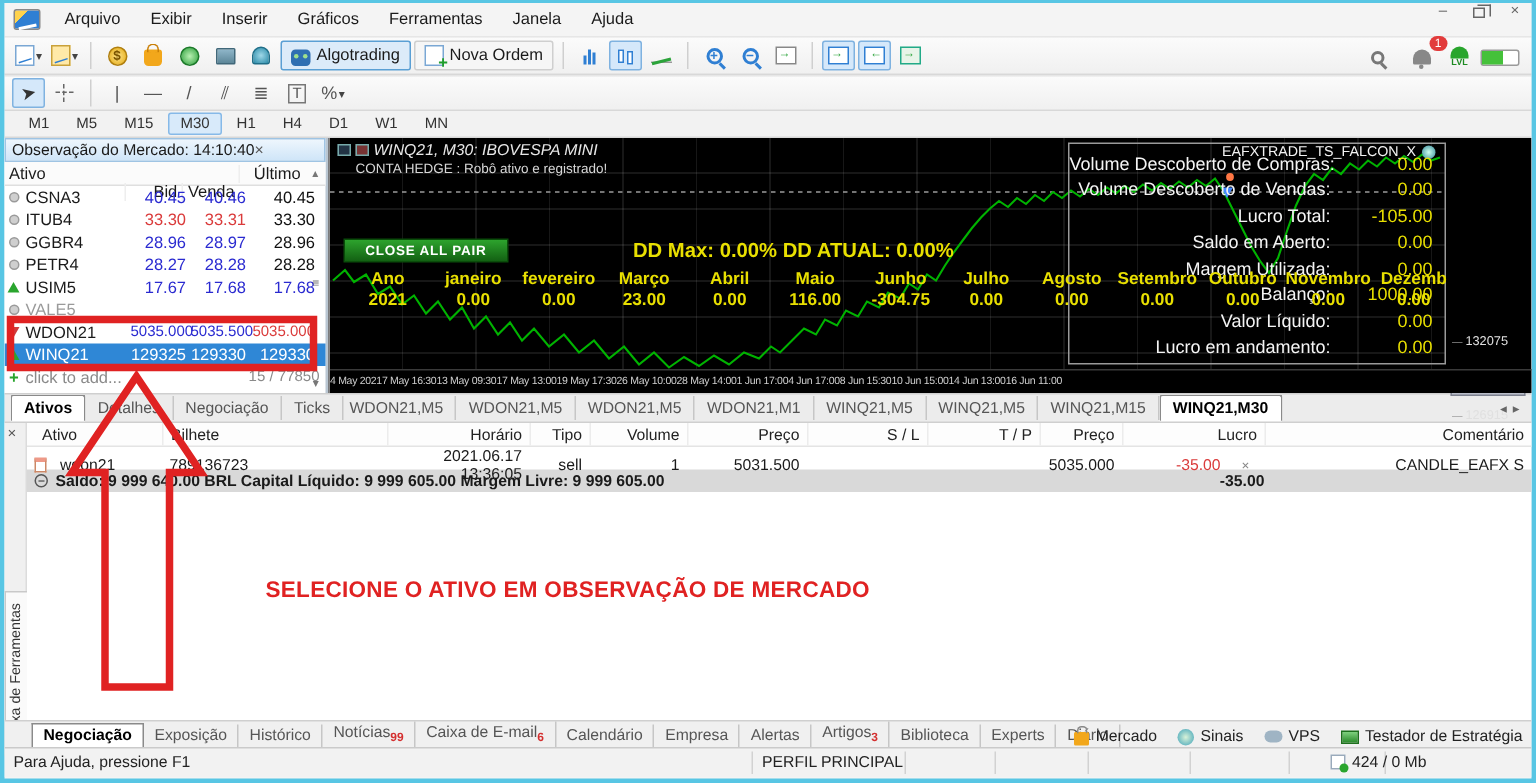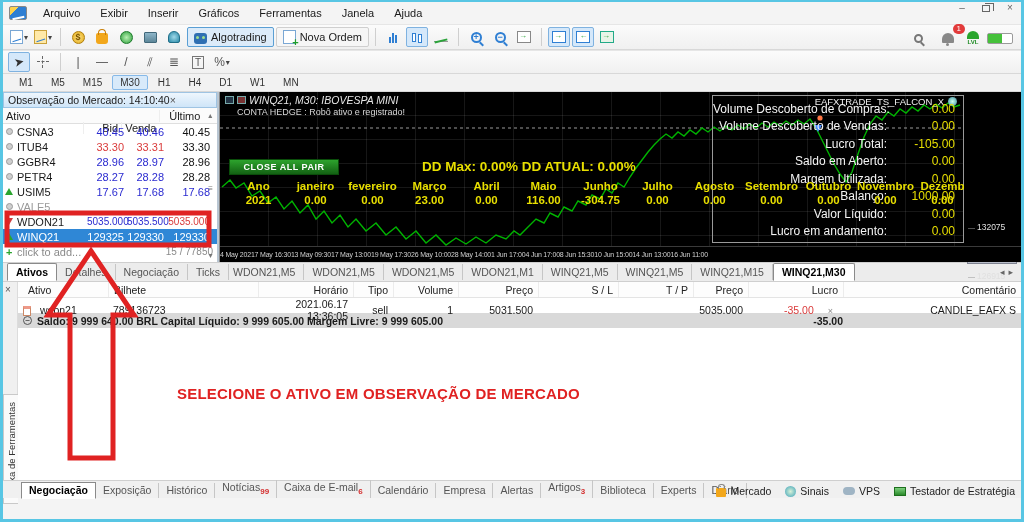--- a/index.html
+++ b/index.html
@@ -649,20 +649,35 @@
           <i class="ic-cloud"></i>
           <span>VPS</span>
         </span>
       <span class="bt-item">
           <i class="ic-tester"></i>
           <span>Testador de Estratégia</span>
         </span>
     </span>
   </div>
 
+  <div class="statusbar">
+    <span class="help">Para Ajuda, pressione F1</span>
+    <span class="sdiv" style="left:498px"></span>
+    <span class="profile">PERFIL PRINCIPAL</span>
+    <span class="sdiv" style="left:600px"></span>
+    <span class="sdiv" style="left:660px"></span>
+    <span class="sdiv" style="left:722px"></span>
+    <span class="sdiv" style="left:790px"></span>
+    <span class="sdiv" style="left:856px"></span>
+    <span class="sdiv" style="left:920px"></span>
+    <span class="traffic">
+        <i class="ic-dl"></i>
+        <span>424 / 0 Mb</span>
+      </span>
+  </div>
 
   <svg class="anno-svg">
     <rect x="4" y="211" width="202" height="32" fill="none" stroke="#e02222" stroke-width="5"></rect>
     <polygon points="88,249 131,313 110,313 110,456 67,456 67,313 45,313" fill="none" stroke="#e02222" stroke-width="5" stroke-linejoin="miter"></polygon>
   </svg>
   <div class="anno-text">SELECIONE O ATIVO EM OBSERVAÇÃO DE MERCADO</div>
 
 </div>
 
 </body></html>

